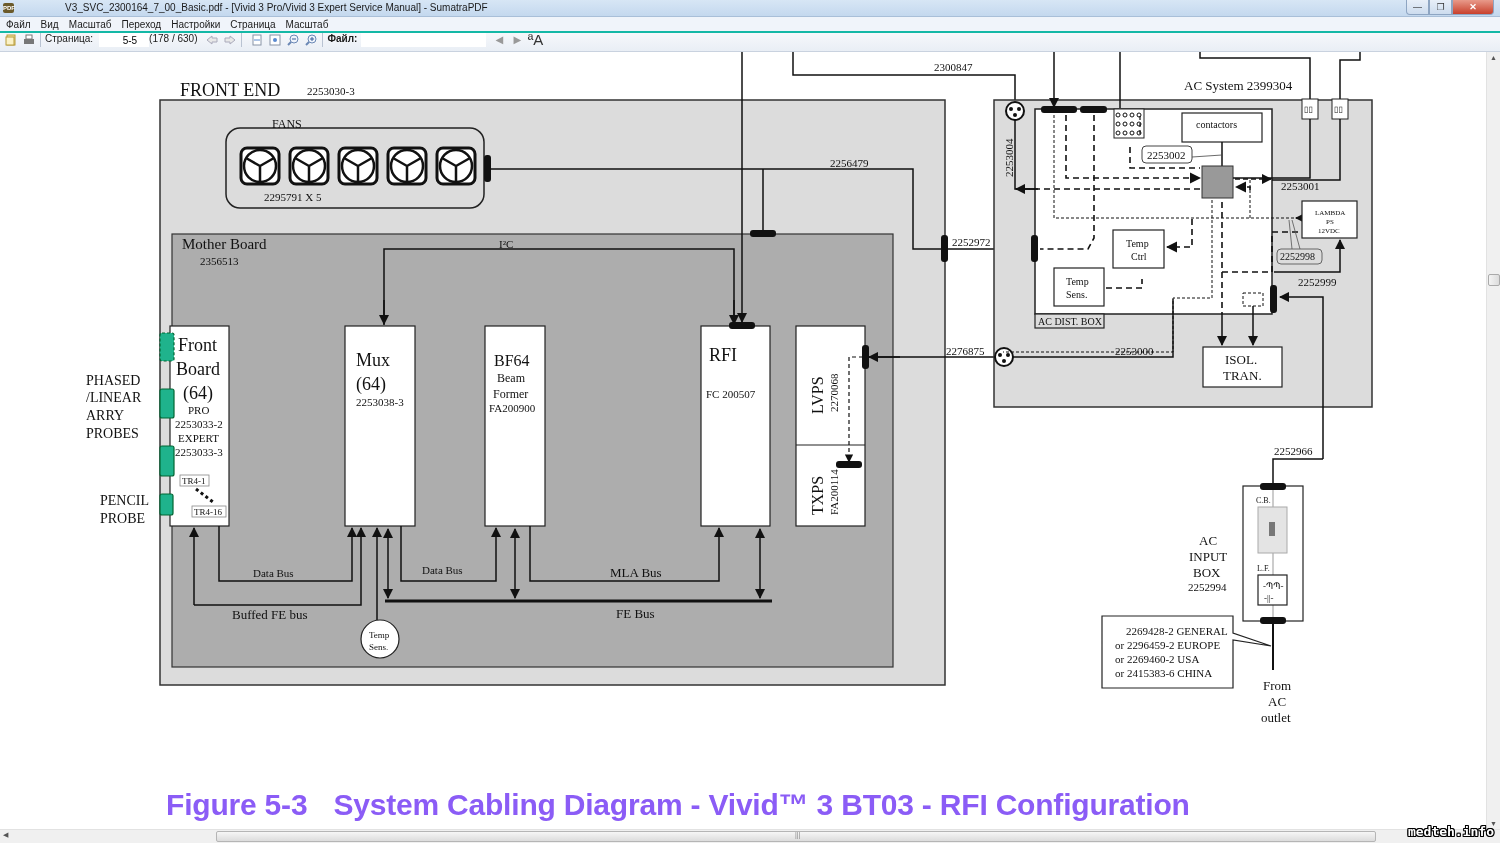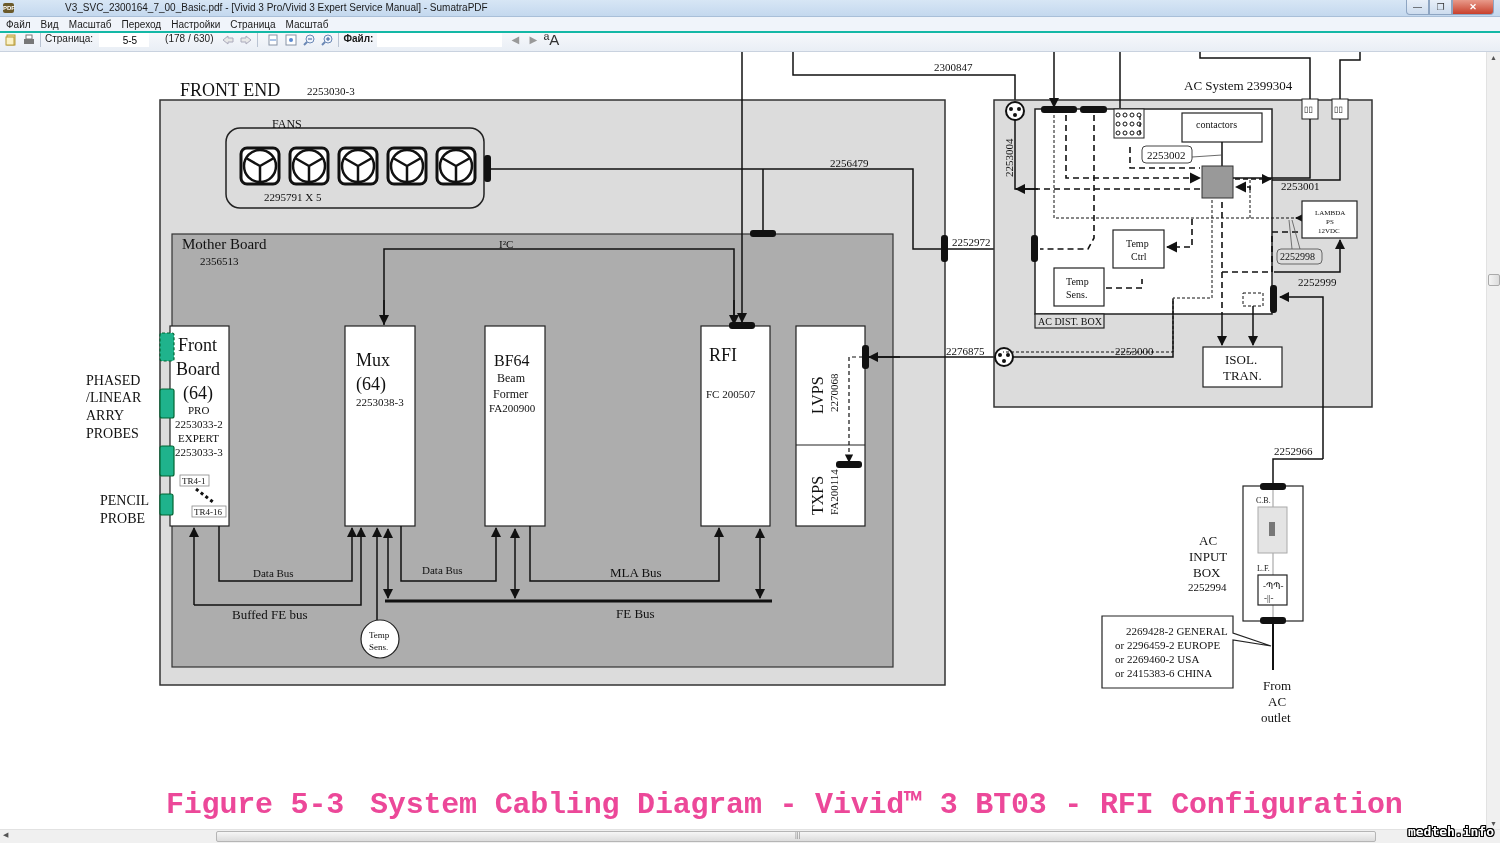--- a/index.html
+++ b/index.html
@@ -22,21 +22,21 @@
   .vscroll { position: absolute; left: 1486px; top: 52px; width: 14px; height: 777px; background: #f0f0f0; border-left: 1px solid #e2e2e2; }
   .vscroll .arrow-up { position: absolute; top: 2px; left: 3px; font-size: 7px; color: #555; }
   .vscroll .thumb { position: absolute; top: 222px; left: 1px; width: 12px; height: 12px; background: linear-gradient(90deg,#f4f4f4,#dcdcdc); border: 1px solid #aaa; border-radius: 2px; }
   .vscroll .arrow-down { position: absolute; bottom: 2px; left: 3px; font-size: 7px; color: #555; }
   .hscroll { position: absolute; left: 0; top: 829px; width: 1500px; height: 14px; background: #f0f0f0; border-top: 1px solid #e2e2e2; }
   .hscroll .arrow-left { position: absolute; left: 3px; top: 1px; font-size: 7px; color: #555; }
   .hscroll .thumb { position: absolute; left: 216px; top: 1px; width: 1160px; height: 11px; background: linear-gradient(#f6f6f6,#dcdcdc); border: 1px solid #b5b5b5; border-radius: 2px; }
   .hscroll .grip { position: absolute; left: 795px; top: 1px; font-size: 7px; color: #888; }
   .watermark { position: absolute; right: 6px; top: 824px; font-family: "DejaVu Sans Mono", monospace; font-weight: bold; font-size: 13px; color: #fff; text-shadow: -1px -1px 0 #000, 1px -1px 0 #000, -1px 1px 0 #000, 1px 1px 0 #000, 0 1px 0 #000, 1px 0 0 #000, 0 -1px 0 #000, -1px 0 0 #000; }
   svg text { font-family: "Liberation Serif", serif; fill: #111; }
-  .caption { position: absolute; left: 166px; top: 736px; font-family: Liberation Mono, monospace; font-weight: bold; font-size: 30px; color: #ec4899; white-space: nowrap; letter-spacing: -0.2px; }
+  .caption { position: absolute; left: 166px; top: 736px; font-family: Liberation Sans, sans-serif; font-weight: bold; font-size: 30px; color: #8b5cf6; white-space: nowrap; letter-spacing: -0.2px; }
   .caption .num { margin-right: 26px; }
 </style>
 </head>
 <body>
 
 <div class="titlebar">
   <div class="app-icon">PDF</div>
   <div class="title">V3_SVC_2300164_7_00_Basic.pdf - [Vivid 3 Pro/Vivid 3 Expert Service Manual] - SumatraPDF</div>
   <div class="winbtns">
     <div class="winbtn min">—</div>
@@ -64,21 +64,21 @@
   </span>
   <span class="tb-icon">
     <svg width="12" height="12">
         <rect x="3" y="1" width="6" height="4" fill="#fff" stroke="#777"></rect>
         <rect x="1" y="5" width="10" height="5" fill="#777"></rect>
       </svg>
   </span>
   <span class="tb-sep"></span>
   <span>Страница:</span>
   <input class="page-input" value="5-5" style="">
-  <span style="margin-left:16px">(178 / 630)</span>
+  <span style="margin-left:0">(178 / 630)</span>
   <span class="tb-icon" style="margin-left:8px">
     <svg width="12" height="10">
         <path d="M1 5 L6 1 L6 3 L11 3 L11 7 L6 7 L6 9 Z" fill="#e8e8e8" stroke="#aab"></path>
       </svg>
   </span>
   <span class="tb-icon">
     <svg width="12" height="10">
         <path d="M11 5 L6 1 L6 3 L1 3 L1 7 L6 7 L6 9 Z" fill="#e8e8e8" stroke="#aab"></path>
       </svg>
   </span>

